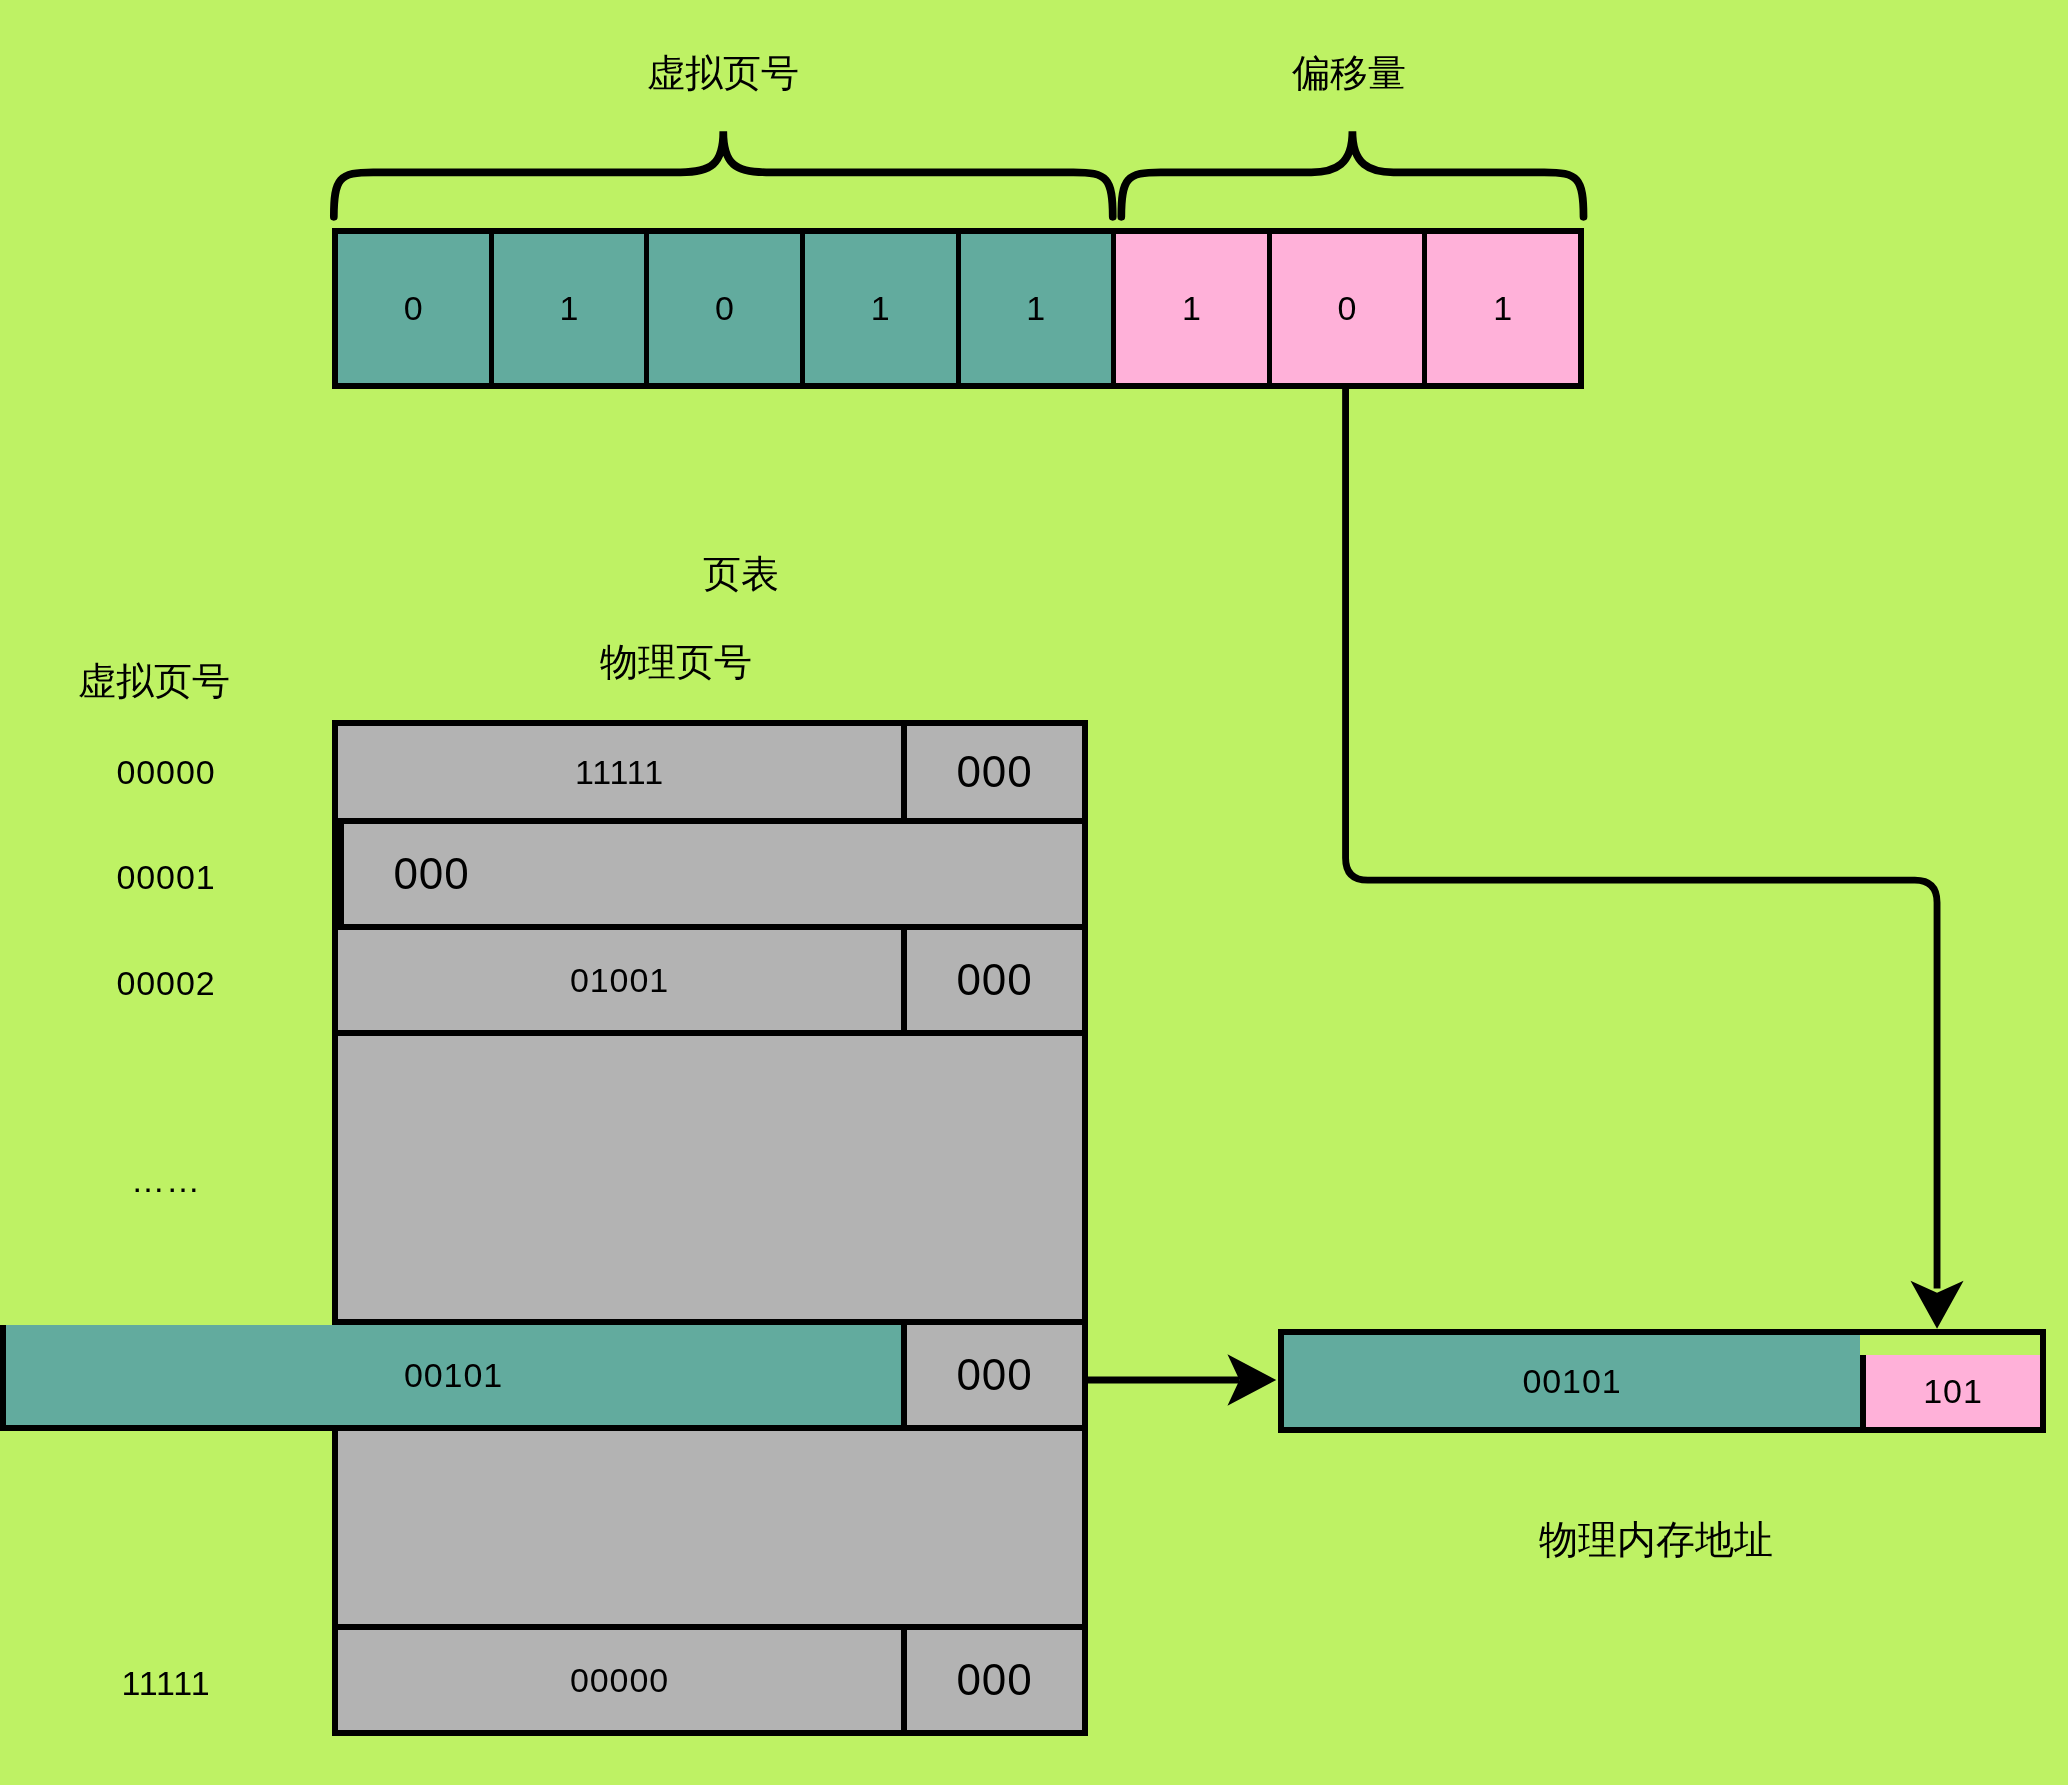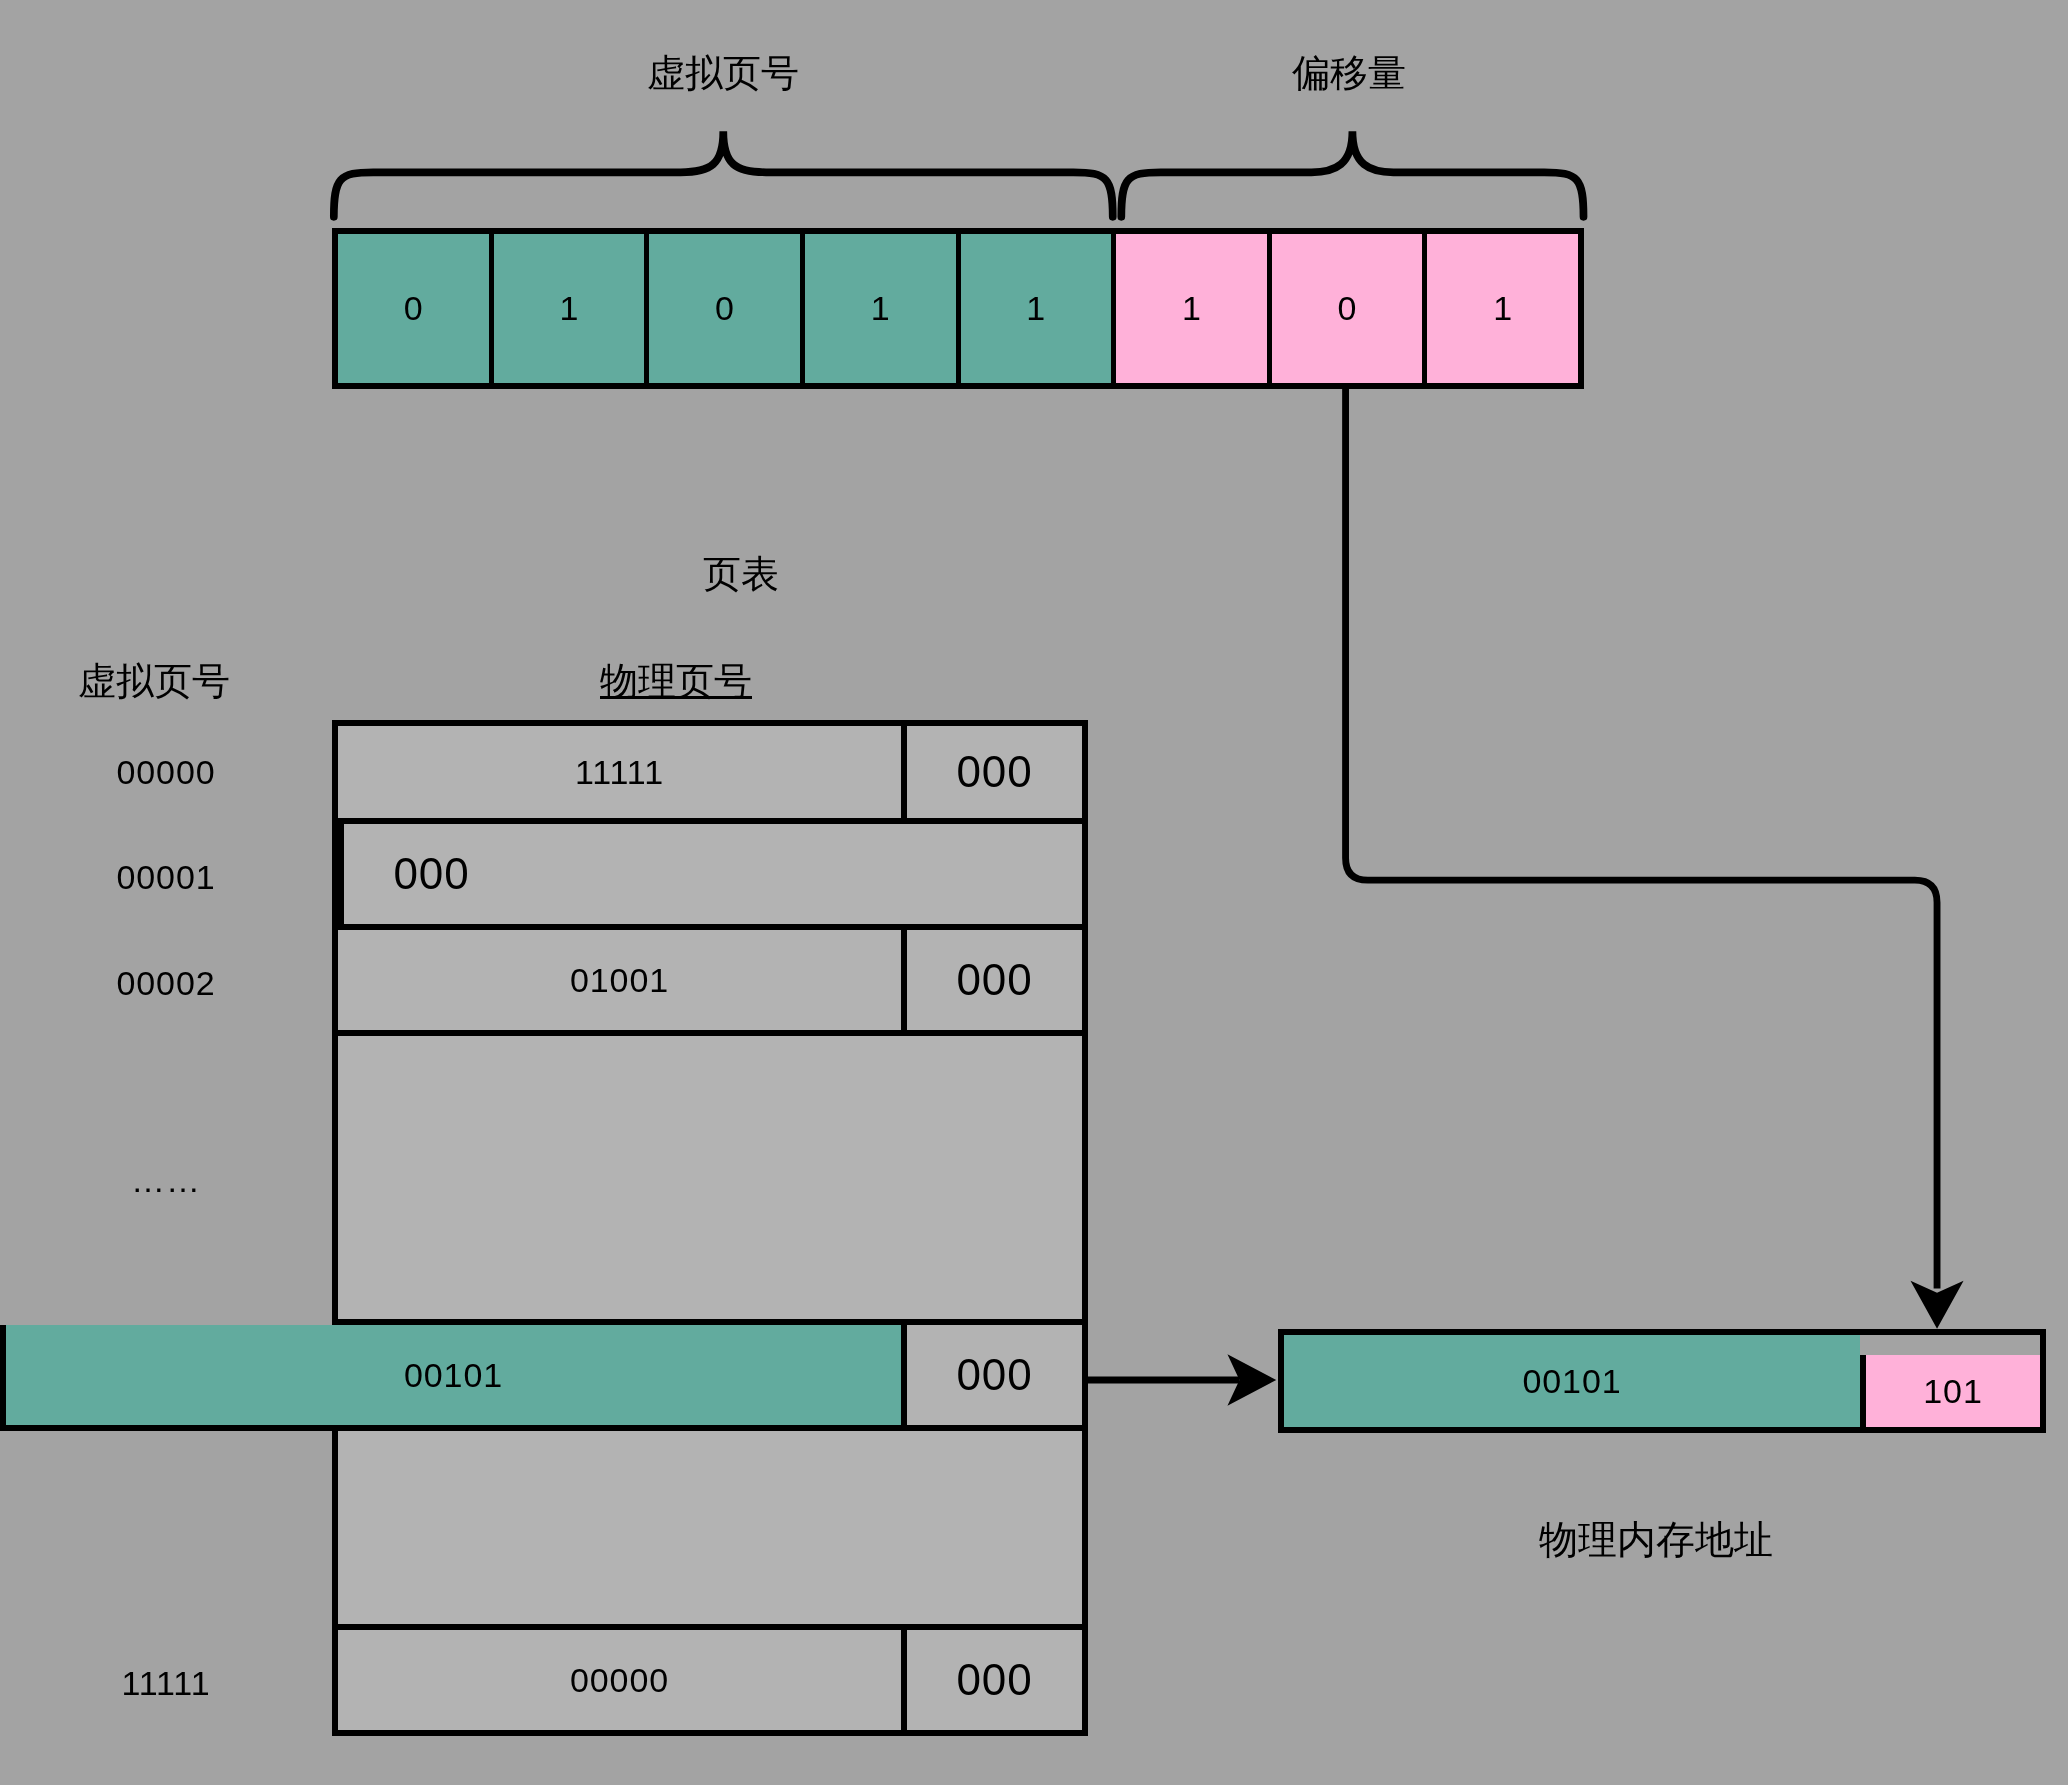--- a/index.html
+++ b/index.html
@@ -9,21 +9,21 @@
     --ink: #000000;
   }
   * { box-sizing: border-box; }
   html, body { margin: 0; padding: 0; background: #ffffff; }
   body { font-family: "Liberation Sans", "DejaVu Sans", sans-serif; color: var(--ink); }
 
   .canvas {
     position: relative;
     width: 2068px;
     height: 1786px;
-    background: #a3a3a3;
+    background: #bef264;
     overflow: hidden;
   }
 
   svg.overlay {
     position: absolute;
     left: 0; top: 0;
     width: 2068px; height: 1786px;
     pointer-events: none;
   }
 
@@ -143,21 +143,21 @@
       <div class="bit-cell bg-green">0</div>
       <div class="bit-cell bg-green">1</div>
       <div class="bit-cell bg-green">1</div>
       <div class="bit-cell bg-pink">1</div>
       <div class="bit-cell bg-pink">0</div>
       <div class="bit-cell bg-pink">1</div>
     </div>
 
   <div class="zh-label" style="left:527px; top:520px; width:428px;margin-top:32px;">页表</div>
   <div class="zh-label" style="left:0px; top:659px; width:308px;">虚拟页号</div>
-  <div class="zh-label" style="left:462px; top:659px; width:428px;text-decoration:underline;">物理页号</div>
+  <div class="zh-label" style="left:462px; top:640px; width:428px;">物理页号</div>
 
   <div class="page-table" id="page-table">
       <div class="pt-row data">
         <div class="pt-label">00000</div>
         <div class="pt-content">
           <div class="pt-main">11111</div>
           <div class="pt-sub">000</div>
         </div>
       </div>
       <div class="pt-row data">

